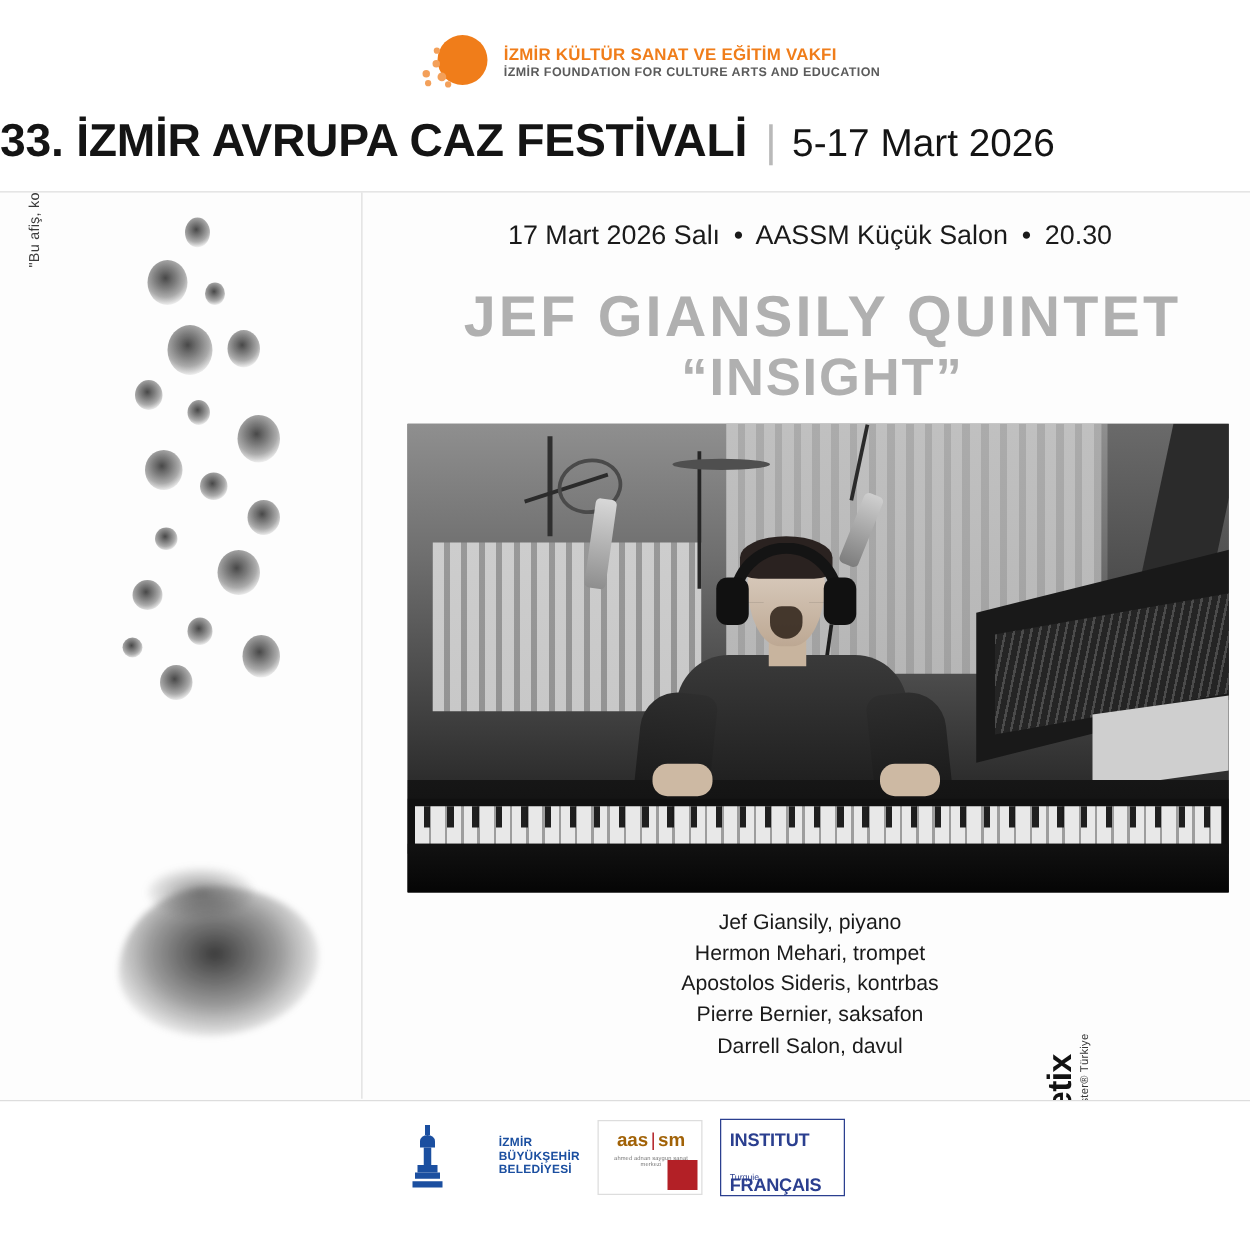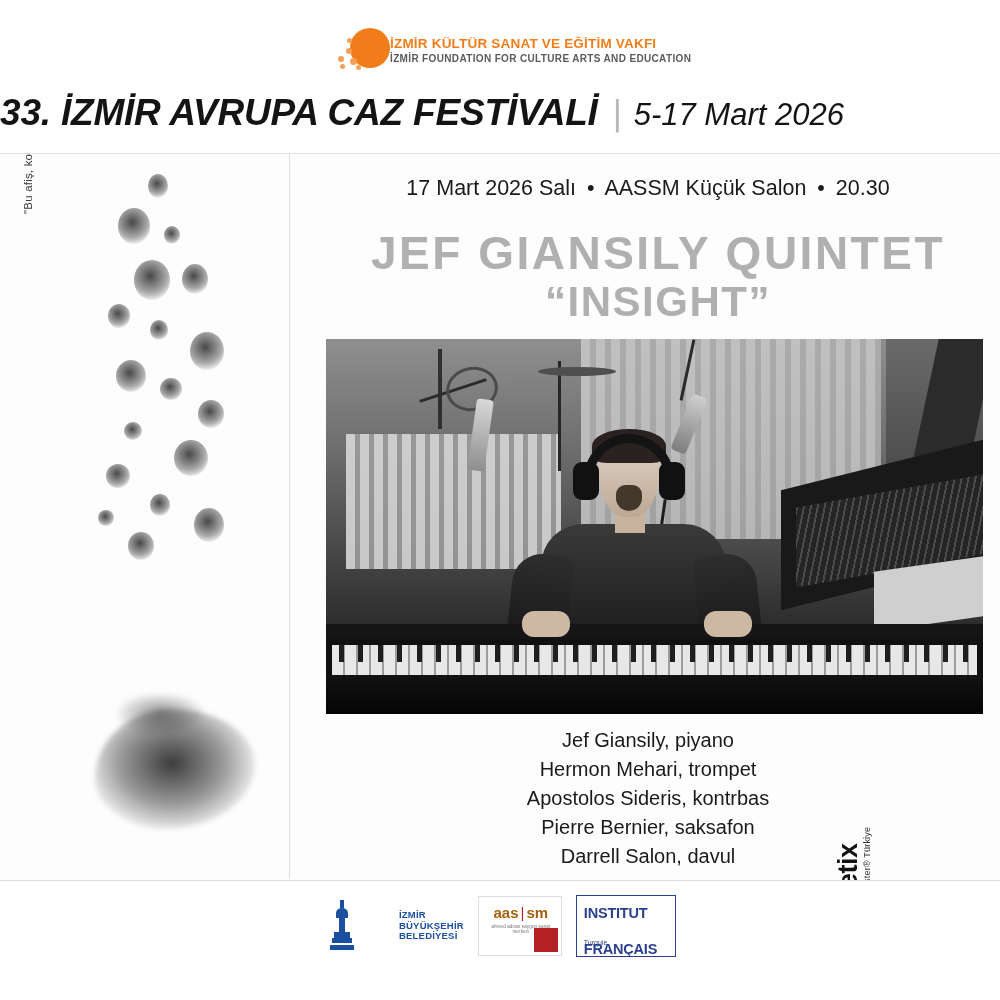--- a/index.html
+++ b/index.html
@@ -17,21 +17,21 @@
   }
 
   
   .header {
     position: absolute; top: 0; left: 0; width: 1000px; height: 154px;
     background: #ffffff;
     border-bottom: 1px solid #dddddd;
   }
   .vakif-logo {
     position: absolute; left: 338px; top: 26px;
-    display: flex; align-items: center; gap: 0;
+    display: flex; align-items: center; gap: 13px;
   }
   .vakif-mark {
     position: relative; width: 52px; height: 50px; flex: none;
   }
   .vakif-mark .blob {
     position: absolute; right: 0; top: 2px;
     width: 40px; height: 40px; border-radius: 50%;
     background: #f07d1a;
   }
   .vakif-mark .dots {
@@ -47,21 +47,21 @@
     font-size: 13.5px; font-weight: bold; color: #f07d1a;
     letter-spacing: 0.2px; white-space: nowrap;
   }
   .vakif-text .l2 {
     font-size: 10px; font-weight: bold; color: #5b5b5b;
     letter-spacing: 0.35px; white-space: nowrap;
   }
 
   .fest-title {
     position: absolute; left: 0; top: 92px; width: 792px;
-    text-align: center; white-space: nowrap; font-style: italic;
+    text-align: center; white-space: nowrap;
   }
   .fest-title .main {
     font-size: 37px; font-weight: bold; color: #141414;
     letter-spacing: -0.2px;
   }
   .fest-title .sep {
     font-size: 35px; color: #b9b9b9; font-weight: 300;
     margin: 0 8px 0 10px;
   }
   .fest-title .dates {
@@ -296,21 +296,21 @@
     position: absolute; left: 330px; top: 160px; width: 3px; height: 110px;
     background: #1d1d1d; transform: rotate(8deg);
   }
 
   
   .personnel {
     position: absolute; left: 0; top: 572px; width: 680px;
     text-align: center;
   }
   .personnel div {
-    font-size: 20px; color: #1a1a1a; line-height: 1.45;
+    font-size: 17px; color: #1a1a1a; line-height: 1.45;
     white-space: nowrap;
   }
 
   
   .biletix {
     position: absolute; left: 905px; top: 790px;
     width: 90px; height: 110px;
   }
   .biletix .inner {
     position: absolute; left: 0; top: 0;

